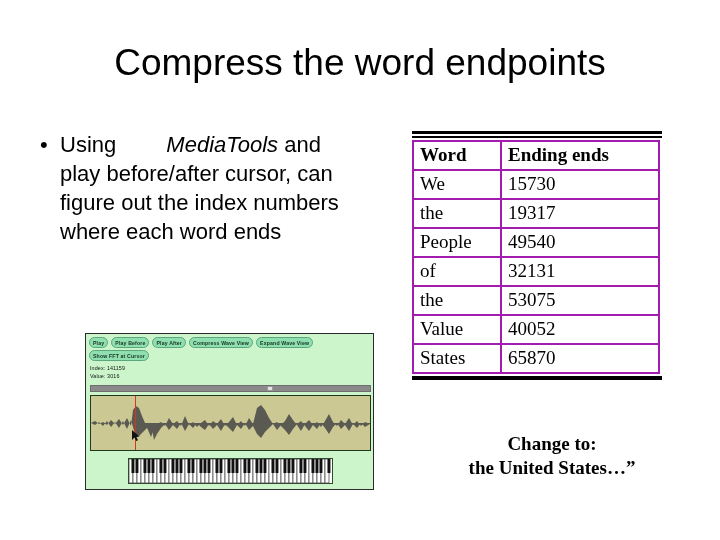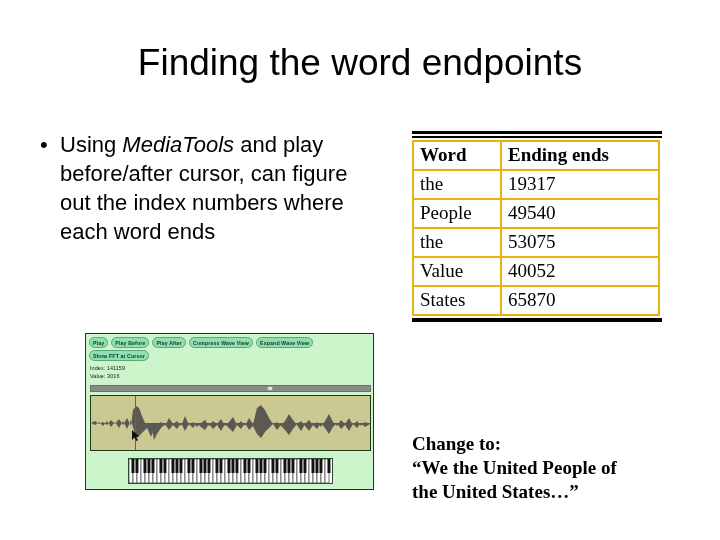--- a/index.html
+++ b/index.html
@@ -51,20 +51,21 @@
     box-sizing: border-box;
   }
   .bullet-text {
     font-size: 22px;
     line-height: 29px;
     color: #000;
     width: 292px;
   }
   .bullet-text em {
     font-style: italic;
+    margin-left: 44px;
   }
 
   
   #mediatools-panel {
     position: absolute;
     left: 85px;
     top: 333px;
     width: 289px;
     height: 157px;
     background: #ccf5cc;
@@ -183,21 +184,21 @@
     width: 250px;
   }
   table#word-table {
     border-collapse: collapse;
     width: 248px;
     font-family: "Liberation Serif", serif;
     color: #000;
   }
   #word-table th,
   #word-table td {
-    border: 2px solid #eab308;
+    border: 2px solid #a21caf;
     padding: 2px 6px 3px 6px;
     font-size: 19px;
     line-height: 22px;
     text-align: left;
     background: #fff;
   }
   #word-table th {
     font-weight: bold;
   }
   #word-table td.col-word,
@@ -222,26 +223,27 @@
   #change-note {
     position: absolute;
     left: 412px;
     top: 432px;
     width: 280px;
     font-family: "Liberation Serif", serif;
     font-weight: bold;
     font-size: 19px;
     line-height: 24px;
     color: #000;
+    text-align: center;
   }
 </style>
 </head>
 <body>
 
-<div id="slide-title">Finding the word endpoints</div>
+<div id="slide-title">Compress the word endpoints</div>
 
 <div id="bullet-block">
   <div class="bullet-row">
     <div class="bullet-marker">•</div>
     <div class="bullet-text">
       <span>Using </span><em>MediaTools</em><span> and play before/after cursor, can figure out the index numbers where each word ends</span>
     </div>
   </div>
 </div>
 
@@ -398,41 +400,48 @@
   <div class="table-rule-top"></div>
   <table id="word-table">
     <thead>
       <tr>
         <th class="col-word">Word</th>
         <th>Ending ends</th>
       </tr>
     </thead>
     <tbody id="word-table-body">
         <tr>
+          <td class="col-word">We</td>
+          <td>15730</td>
+        </tr>
+        <tr>
           <td class="col-word">the</td>
           <td>19317</td>
         </tr>
         <tr>
           <td class="col-word">People</td>
           <td>49540</td>
+        </tr>
+        <tr>
+          <td class="col-word">of</td>
+          <td>32131</td>
         </tr>
         <tr>
           <td class="col-word">the</td>
           <td>53075</td>
         </tr>
         <tr>
           <td class="col-word">Value</td>
           <td>40052</td>
         </tr>
         <tr>
           <td class="col-word">States</td>
           <td>65870</td>
         </tr>
       </tbody>
   </table>
   <div class="table-rule-bottom"></div>
 </div>
 
 <div id="change-note">
   <div>Change to:</div>
-  <div>“We the United People of</div>
   <div>the United States…”</div>
 </div>
 
 </body></html>

